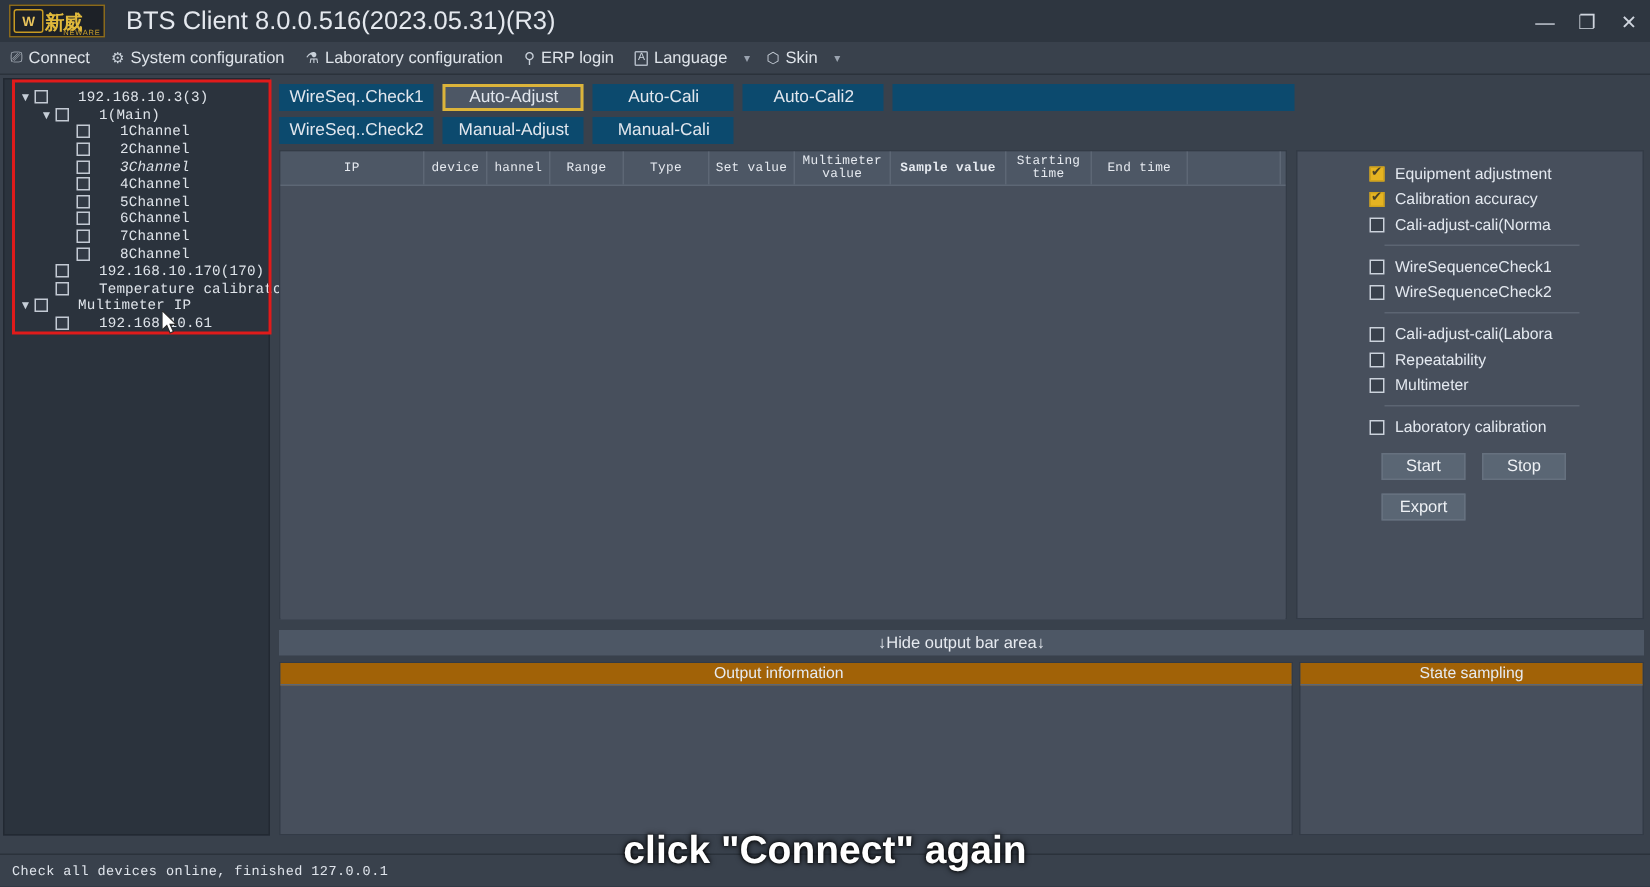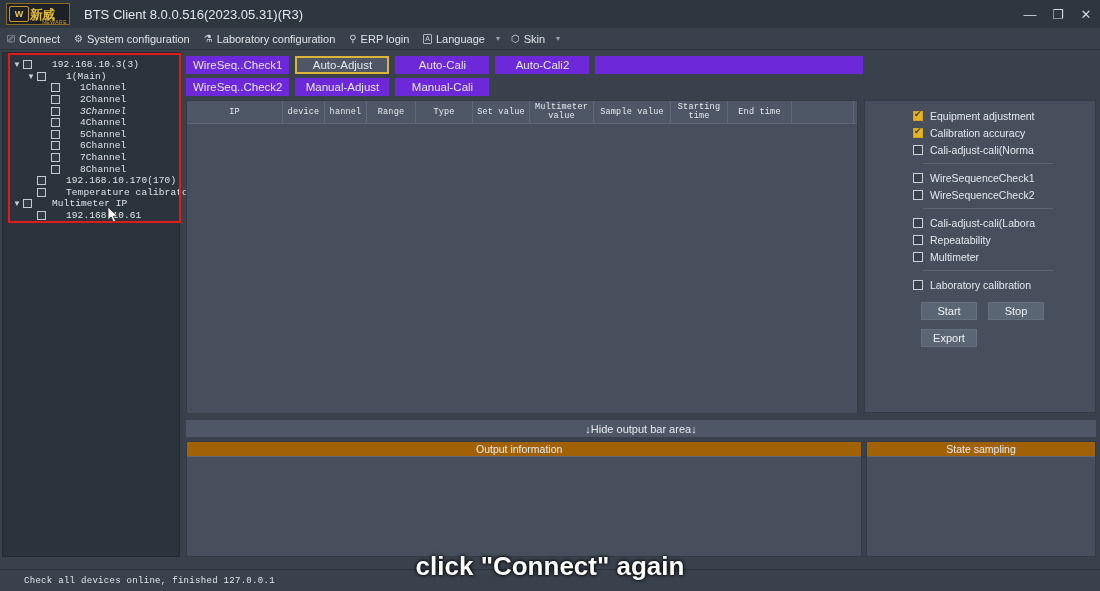--- a/index.html
+++ b/index.html
@@ -23,21 +23,21 @@
     overflow: hidden; position: relative;
   }
   .logo .wmark {
     width: 20px; height: 16px; margin-left: 2px;
     border: 1px solid #c79a22; border-radius: 2px;
     display: flex; align-items: center; justify-content: center;
     color: #e8c45c; font-size: 9px; font-weight: bold; line-height: 1;
   }
   .logo .cn { color: #e0b93b; font-size: 13px; font-weight: bold; line-height: 1; margin-left: 1px; letter-spacing: -1px;}
   .logo .en { position: absolute; right: 2px; bottom: -1px; color: #c9a02e; font-size: 5px; letter-spacing: .5px; }
-  .title-text { margin-left: 14px; color: #e4e8ee; font-size: 13px; }
+  .title-text { margin-left: 14px; color: #e4e8ee; font-size: 17px; }
   .wincontrols { position: absolute; right: 0; top: 0; height: 28px; display: flex; }
   .wincontrols div {
     width: 28px; height: 28px; display: flex; align-items: center; justify-content: center;
     color: #cfd5de; font-size: 13px;
   }
 
   
   .menubar {
     position: absolute; left: 0; top: 28px; width: 1100px; height: 22px;
     background: #39414c; display: flex; align-items: center;
@@ -72,21 +72,21 @@
   }
   .tlabel { color: #dfe4ea; font-size: 9.5px; font-family: "Liberation Mono", monospace; letter-spacing: .1px; margin-left: 16px;}
 
   .cursor { position: absolute; left: 108px; top: 207px; z-index: 8; width: 12px; height: 18px; }
 
   
   .tabrow { position: absolute; display: flex; gap: 6px; }
   .tabrow.r1 { left: 186px; top: 56px; }
   .tabrow.r2 { left: 186px; top: 78px; }
   .tab {
-    height: 18px; min-width: 94px; background: #6d28d9; color: #e2e7ee;
+    height: 18px; min-width: 94px; background: #0c4a6e; color: #e2e7ee;
     font-size: 11.5px; display: flex; align-items: center; justify-content: center;
     border: 1px solid transparent; padding: 0 6px;
   }
   .tab.active { border: 2px solid #dcb43a; background: #4d5765; }
   .tab.blank { min-width: 268px; }
 
   
   .tablewrap {
     position: absolute; left: 186px; top: 100px; width: 672px; height: 313px;
     background: #474f5c; border: 1px solid #333b46;
@@ -149,21 +149,21 @@
   .outpanel .panelhead { justify-content: flex-start; padding-left: 289px; }
 
   
   .statusbar {
     position: absolute; left: 0; bottom: 0; width: 1100px; height: 22px;
     background: #39414c; border-top: 1px solid #2b323b;
     display: flex; align-items: center;
   }
   .statusbar .txt {
     color: #e0e5ec; font-size: 9px; font-family: "Liberation Mono", monospace;
-    margin-left: 24px; letter-spacing: .3px;
+    margin-left: 8px; letter-spacing: .3px;
   }
   .caption {
     position: absolute; left: 0; bottom: 9px; width: 1100px; text-align: center;
     color: #ffffff; font-size: 26px; font-weight: bold; z-index: 9;
     text-shadow: 0 0 4px #000, 0 0 2px #000;
   }
 </style>
 </head>
 <body>
 
@@ -307,21 +307,21 @@
 
   <div class="tablewrap">
     <div class="thead" id="thead">
         <div class="th" style="width: 96px; flex: 0 0 96px;">IP</div>
         <div class="th" style="width: 42px; flex: 0 0 42px;">device</div>
         <div class="th" style="width: 42px; flex: 0 0 42px;">hannel</div>
         <div class="th" style="width: 49px; flex: 0 0 49px;">Range</div>
         <div class="th" style="width: 57px; flex: 0 0 57px;">Type</div>
         <div class="th" style="width: 57px; flex: 0 0 57px;">Set value</div>
         <div class="th" style="width: 64px; flex: 0 0 64px;">Multimeter<br>value</div>
-        <div class="th" style="width: 77px; flex: 0 0 77px;">Sample value</div>
+        <div class="th" style="width: 77px; flex: 0 0 77px; font-weight: bold;">Sample value</div>
         <div class="th" style="width: 57px; flex: 0 0 57px;">Starting<br>time</div>
         <div class="th" style="width: 64px; flex: 0 0 64px;">End time</div>
         <div class="th" style="width: 62px; flex: 0 0 62px;"></div>
       </div>
     <div class="tbody" id="tbody"></div>
   </div>
 
   <div class="rightpanel">
     <div id="optwrap" style="padding-top:6px;">
         <div class="optrow">

